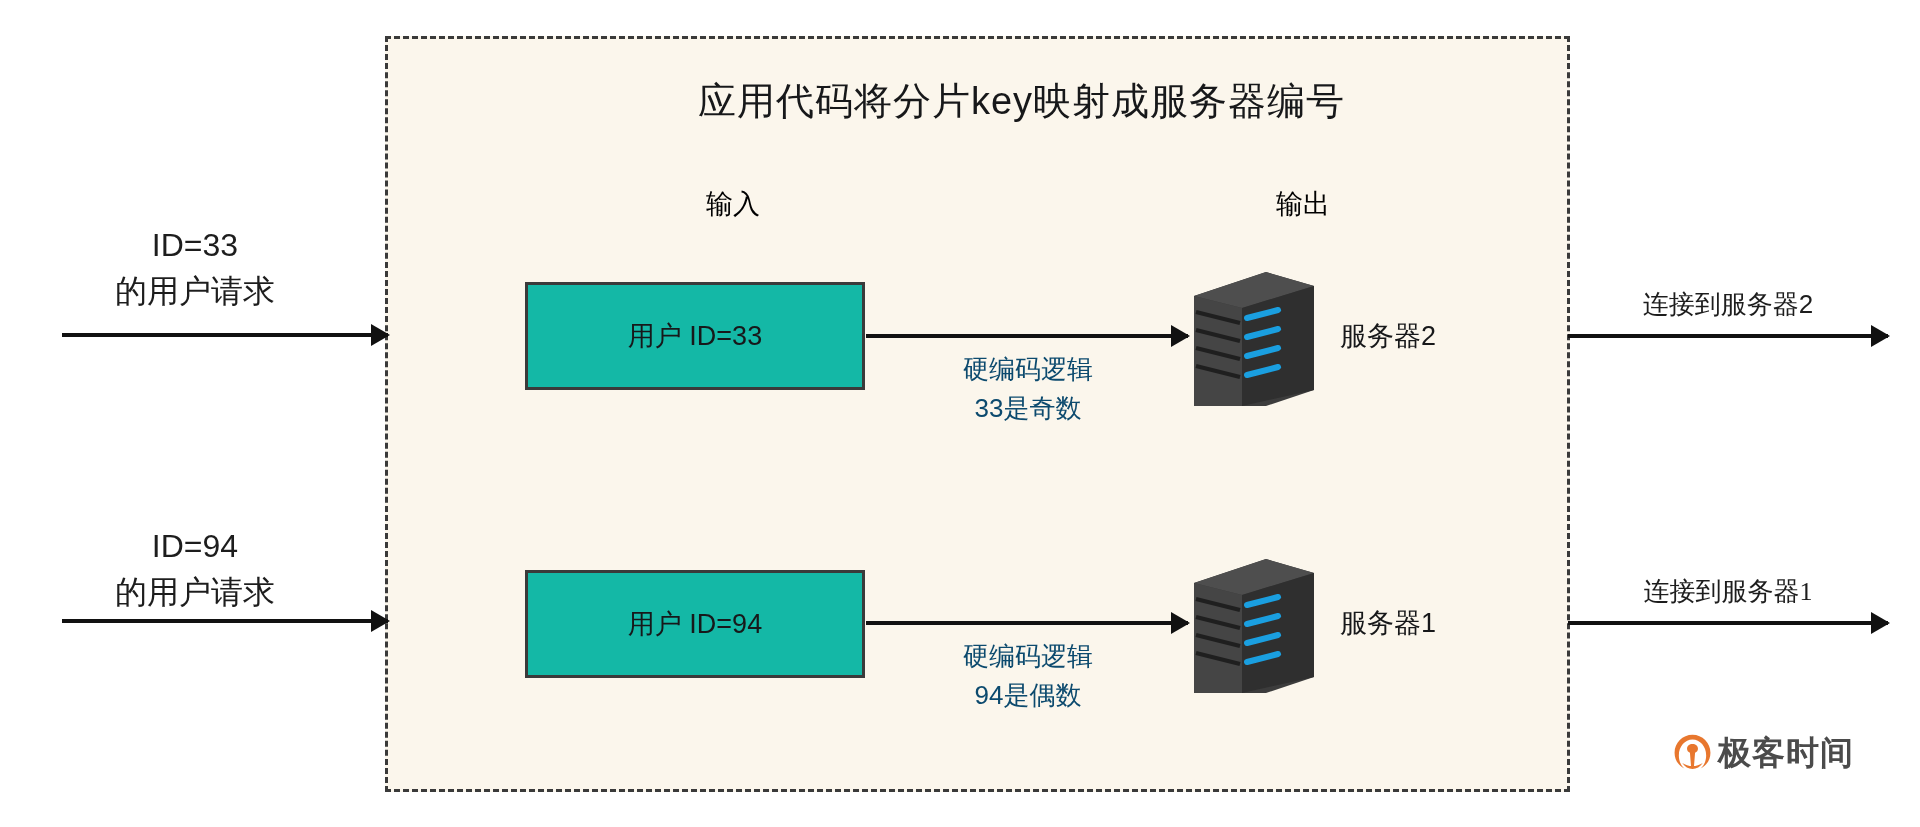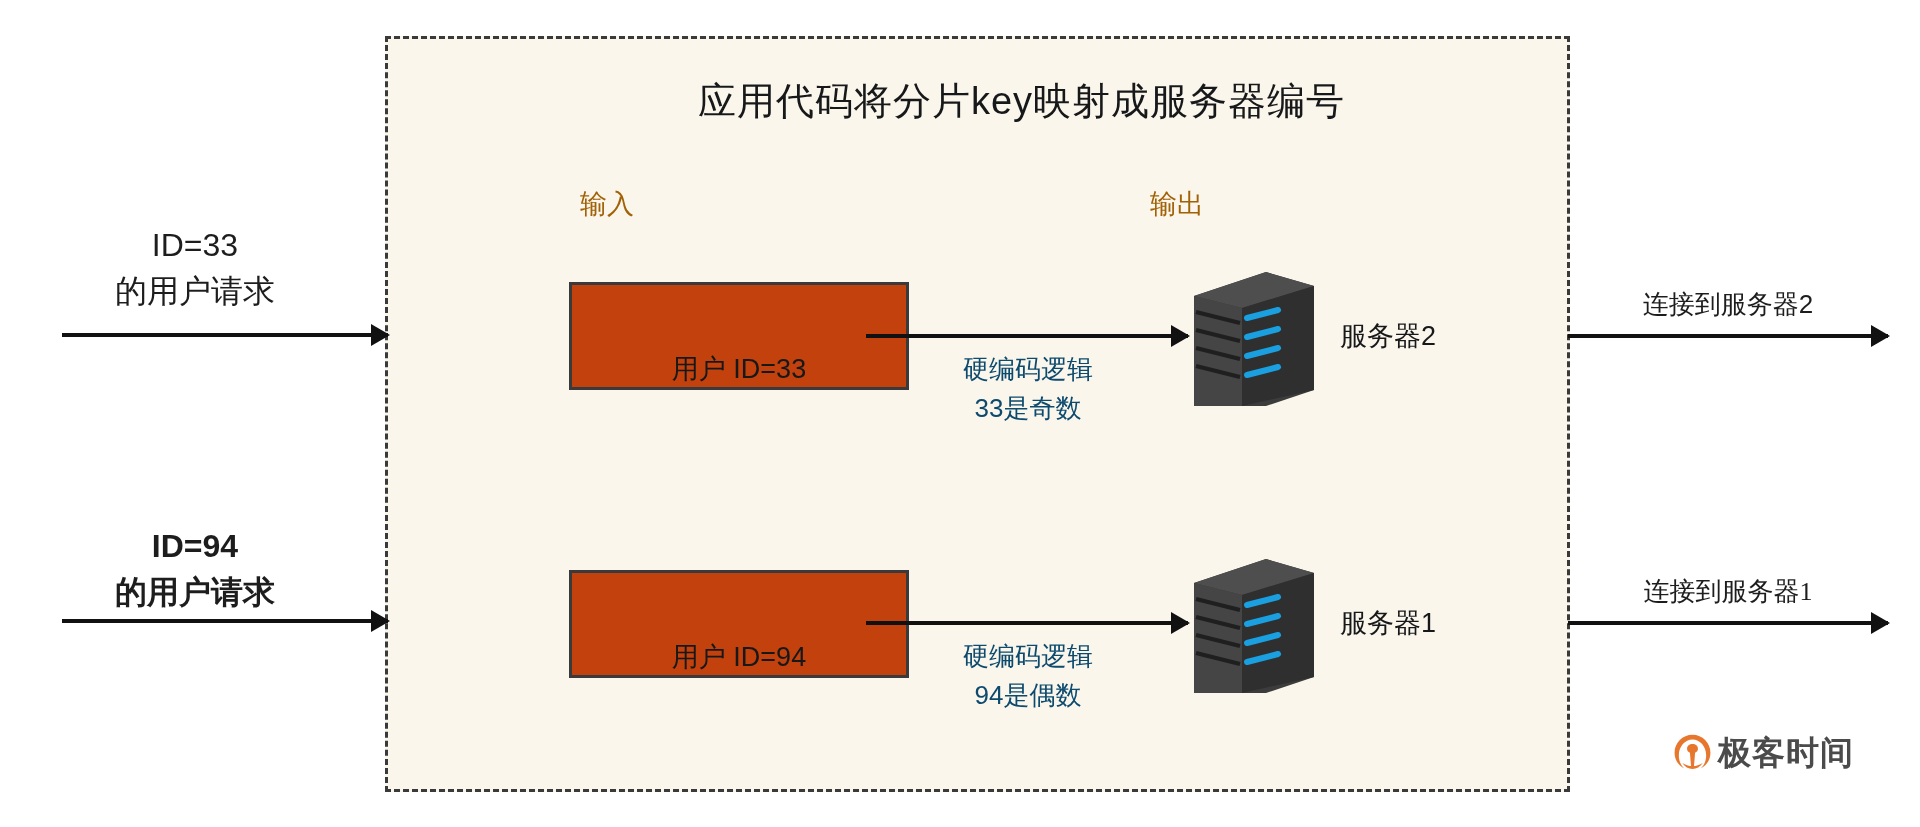--- a/index.html
+++ b/index.html
@@ -42,55 +42,54 @@
     text-align: center;
     font-size: 38px;
     letter-spacing: 1px;
     color: #17181a;
     white-space: nowrap;
     padding-left: 44px;
   }
   .col-header {
     position: absolute;
     font-size: 27px;
-    color: #a16207;
-    text-align: left;
+    color: #000000;
+    text-align: right;
     white-space: nowrap;
   }
   .col-header.input  { left: 580px; top: 186px; width: 180px; }
   .col-header.output { left: 1150px; top: 186px; width: 180px; }
 
   
   .req-label {
     position: absolute;
     width: 300px;
     text-align: center;
     font-size: 32px;
     line-height: 1.45;
     color: #1d1d1d;
     white-space: nowrap;
   }
   .req-label.top    { left: 45px; top: 222px; }
-  .req-label.bottom { left: 45px; top: 523px; font-weight: bold; }
+  .req-label.bottom { left: 45px; top: 523px; }
 
   
   .green-box {
     position: absolute;
     width: 340px;
     height: 108px;
-    background: #c2410c;
+    background: #14b8a6;
     border: 3px solid #3a3a3a;
     box-sizing: border-box;
     display: flex;
-    align-items: flex-end;
+    align-items: center;
     justify-content: center;
     font-size: 27px;
     color: #17181a;
     white-space: nowrap;
-    margin-left: 44px;
   }
   .green-box.top    { left: 525px; top: 282px; }
   .green-box.bottom { left: 525px; top: 570px; }
 
   
   .arrow {
     position: absolute;
     height: 4px;
     background: #111;
   }

